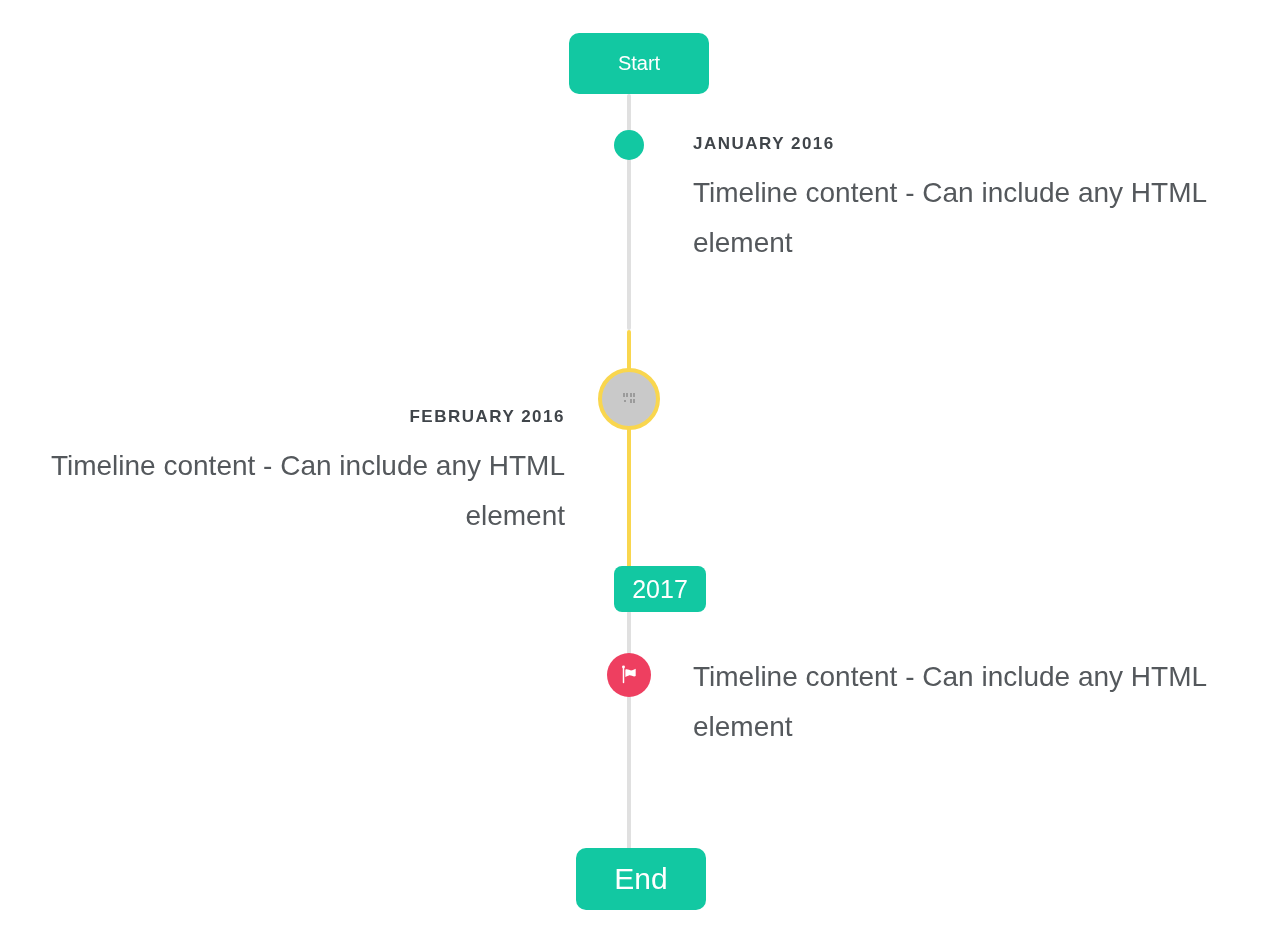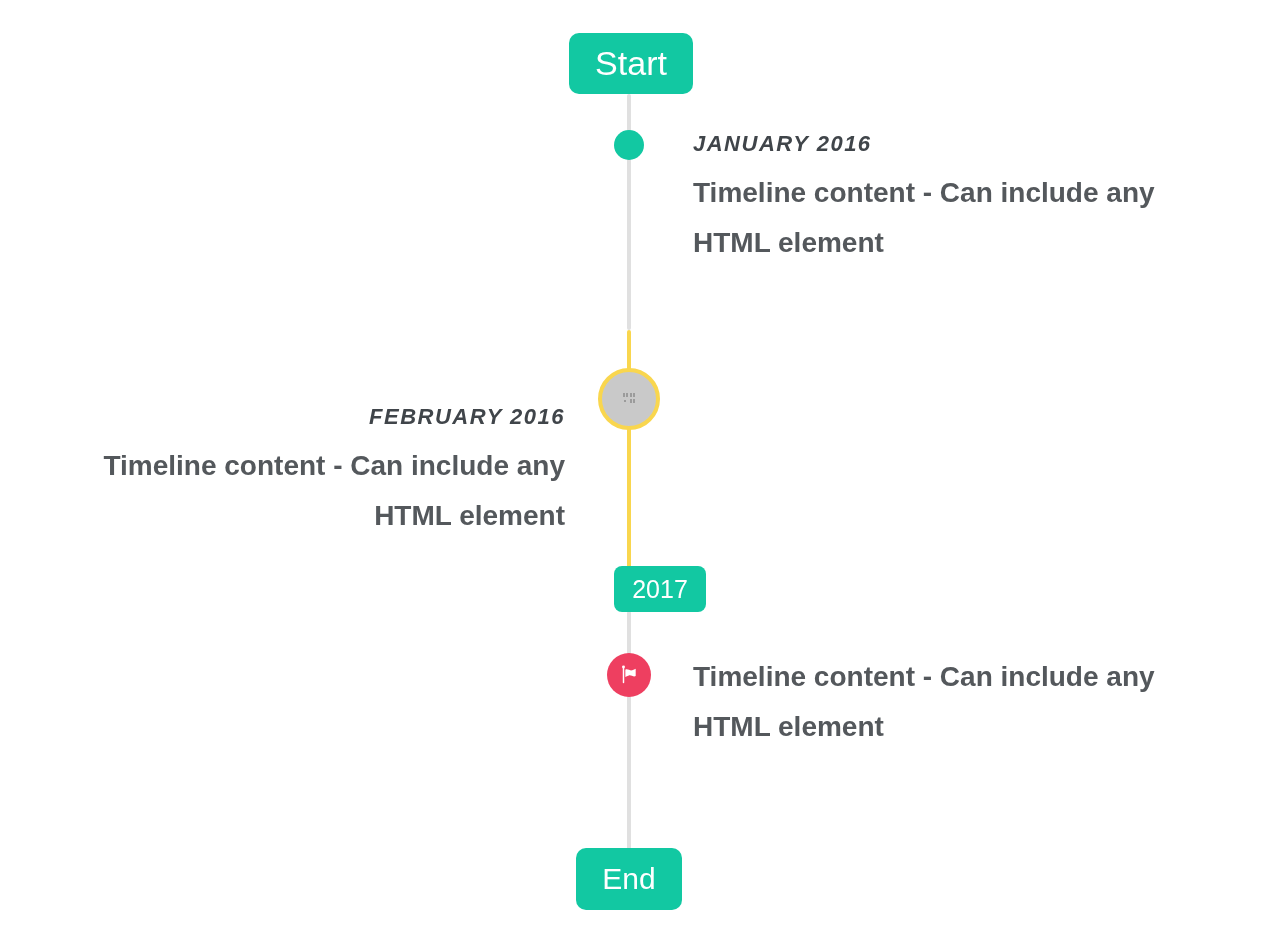--- a/index.html
+++ b/index.html
@@ -29,23 +29,23 @@
   .seg-1{top:94px;height:236px;}
   .seg-2{top:330px;height:238px;}
   .seg-3{top:611px;height:242px;}
 
   
   .tl-button{
     position:absolute;display:flex;align-items:center;justify-content:center;
     background:var(--teal);color:#fff;border:none;cursor:pointer;
     font-family:inherit;
   }
-  .btn-start{left:569px;top:33px;width:124px;height:61px;border-radius:10px;font-size:34px;}
+  .btn-start{left:569px;top:33px;width:140px;height:61px;border-radius:10px;font-size:20px;}
   .btn-year{left:614px;top:566px;width:92px;height:46px;border-radius:8px;font-size:25px;}
-  .btn-end{left:576px;top:848px;width:106px;height:62px;border-radius:10px;font-size:30px;}
+  .btn-end{left:576px;top:848px;width:130px;height:62px;border-radius:10px;font-size:30px;}
 
   
   .marker-dot{
     position:absolute;left:614px;top:130px;width:30px;height:30px;
     border-radius:50%;background:var(--teal);cursor:pointer;
   }
   .marker-photo{
     position:absolute;left:598px;top:368px;width:62px;height:62px;
     border-radius:50%;background:var(--circle-gray);
     border:4px solid var(--yellow);cursor:pointer;
@@ -60,25 +60,25 @@
   .broken-img{display:block;}
 
   
   .entry{position:absolute;width:535px;}
   .entry-right{left:693px;text-align:left;}
   .entry-left{left:30px;text-align:right;margin-top:37px;}
   .entry-jan{top:134px;}
   .entry-feb{top:370px;}
   .entry-mar{top:652px;}
   .entry-date{
-    font-size:22px;font-weight:700;letter-spacing:1.5px;
-    color:var(--heading);line-height:20px;margin-bottom:14px;font-style:italic;
+    font-size:17px;font-weight:700;letter-spacing:1.5px;
+    color:var(--heading);line-height:20px;margin-bottom:14px;
   }
   .entry-body{
-    font-size:28px;font-weight:700;color:var(--body);line-height:50px;
+    font-size:28px;font-weight:400;color:var(--body);line-height:50px;
   }
 </style>
 </head>
 <body>
 
 <div class="page">
 
   <div class="line-seg line-gray seg-1"></div>
   <div class="line-seg line-yellow seg-2"></div>
   <div class="line-seg line-gray seg-3"></div>

